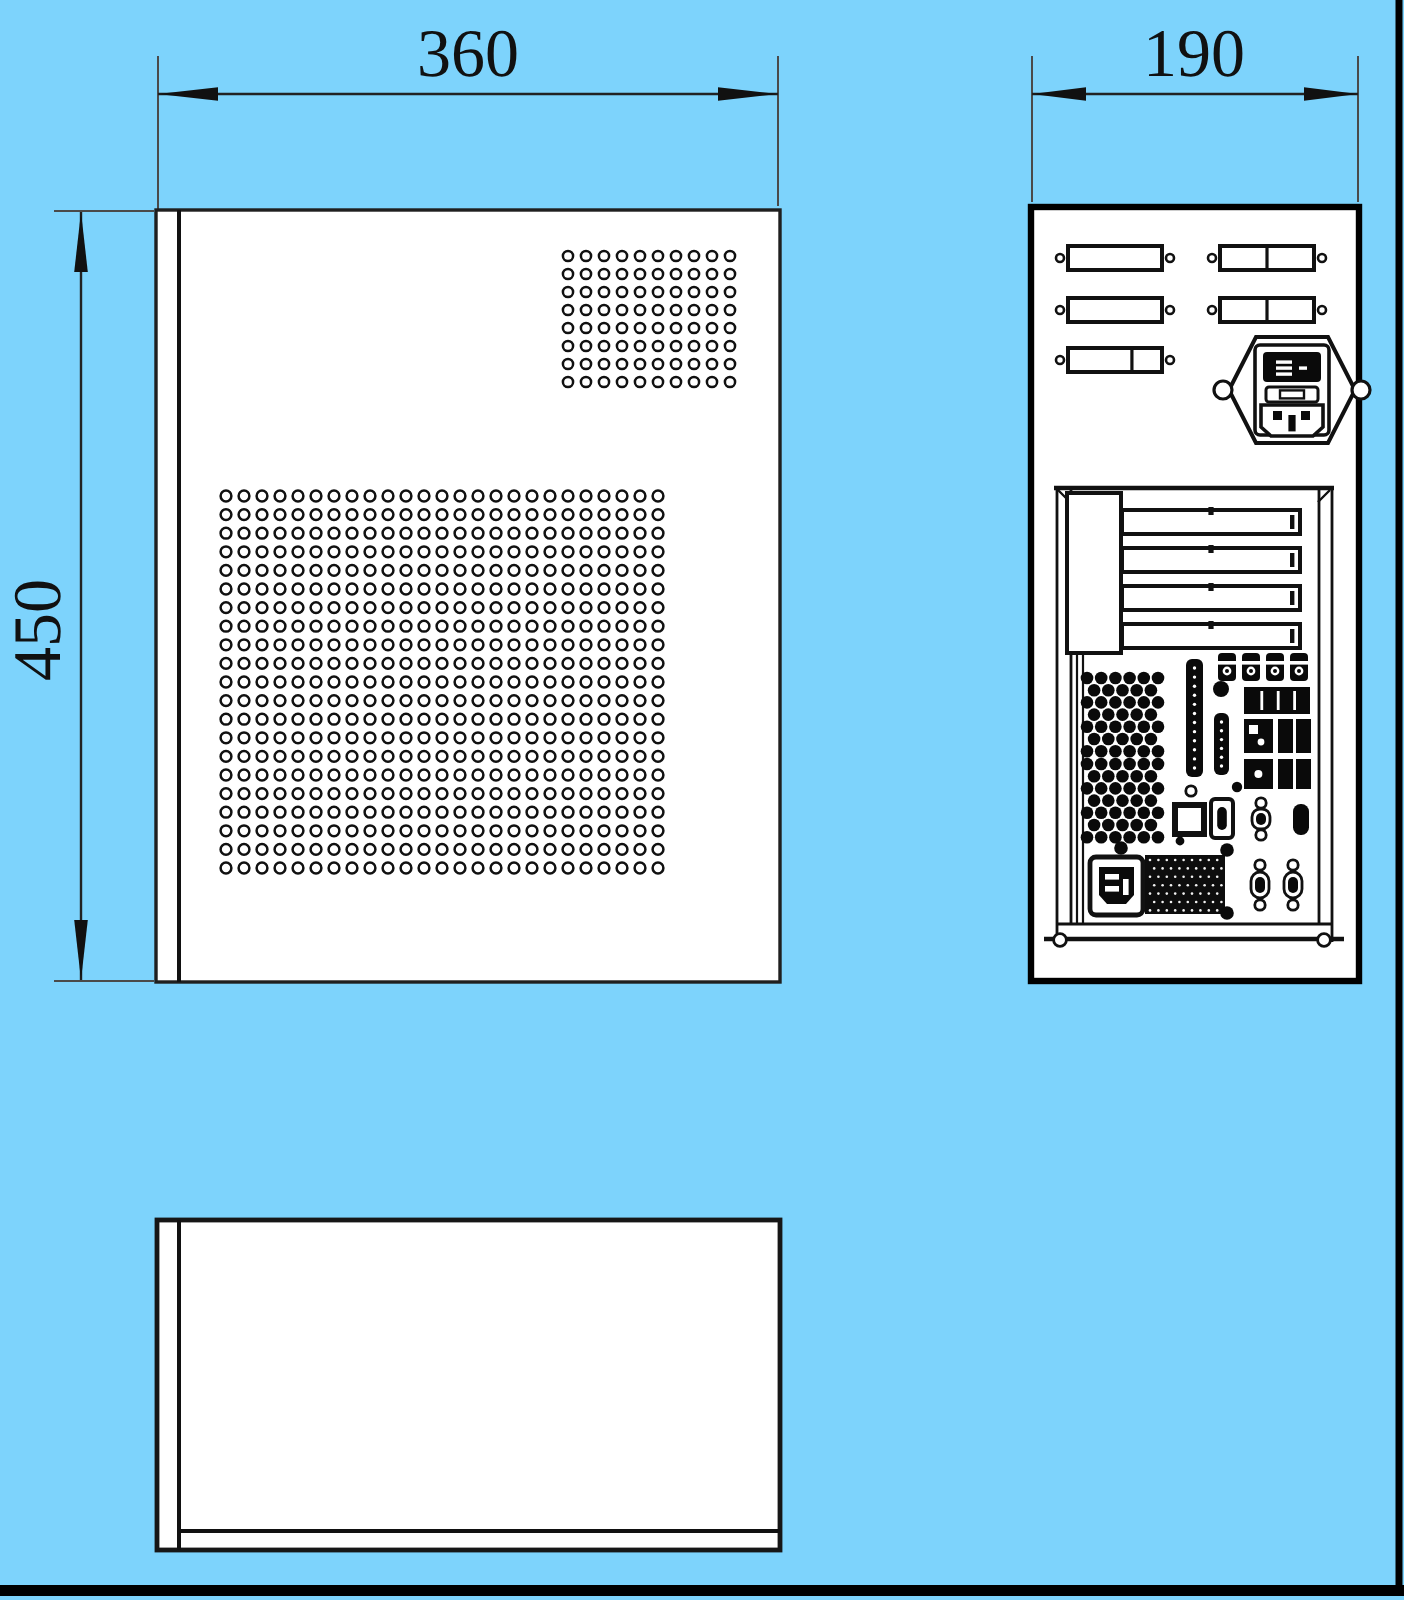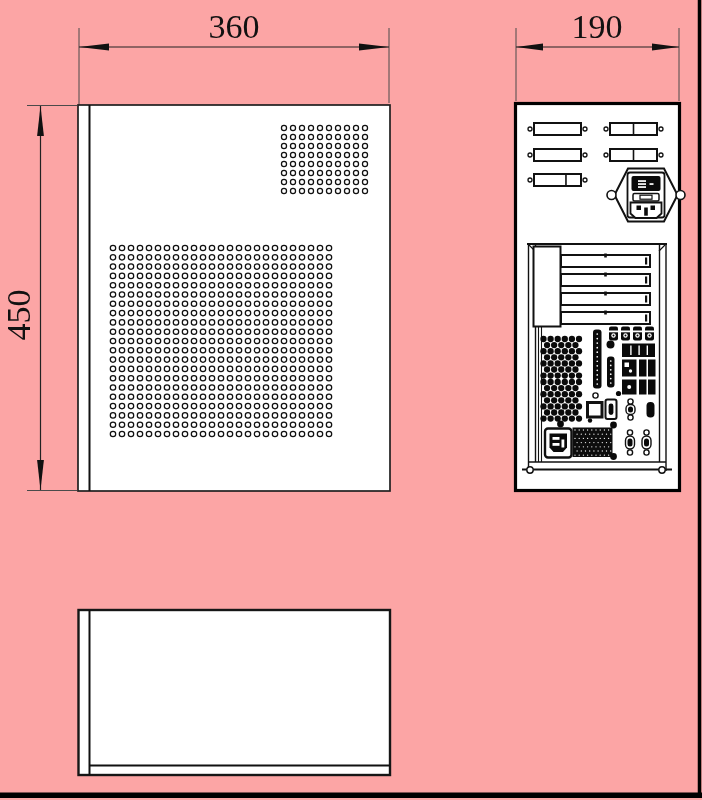--- a/index.html
+++ b/index.html
@@ -1,16 +1,16 @@
 <!DOCTYPE html>
 <html><head>
 <meta charset="utf-8">
 <style>
   html,body{margin:0;padding:0;background:#ffffff;}
-  .stage{position:relative;width:702px;height:800px;background:#fca5a5;overflow:hidden;}
+  .stage{position:relative;width:702px;height:800px;background:#7dd3fc;overflow:hidden;}
   svg{display:block;}
   .ext{stroke:#4a4a4a;stroke-width:1;fill:none;}
   .dim{stroke:#222;stroke-width:1.2;fill:none;}
   .arr{fill:#111;stroke:none;}
   .dimtext{font-family:"Liberation Serif",serif;font-size:34px;fill:#111;}
   .panel{fill:#fff;stroke:#1f1f1f;stroke-width:1.7;}
   .panel-thick{fill:#fff;stroke:#000;stroke-width:3.2;}
   .panel-bot{fill:#fff;stroke:#161616;stroke-width:2.4;}
   .edge{stroke:#111;stroke-width:2;fill:none;}
   .ln{stroke:#111;fill:none;}

